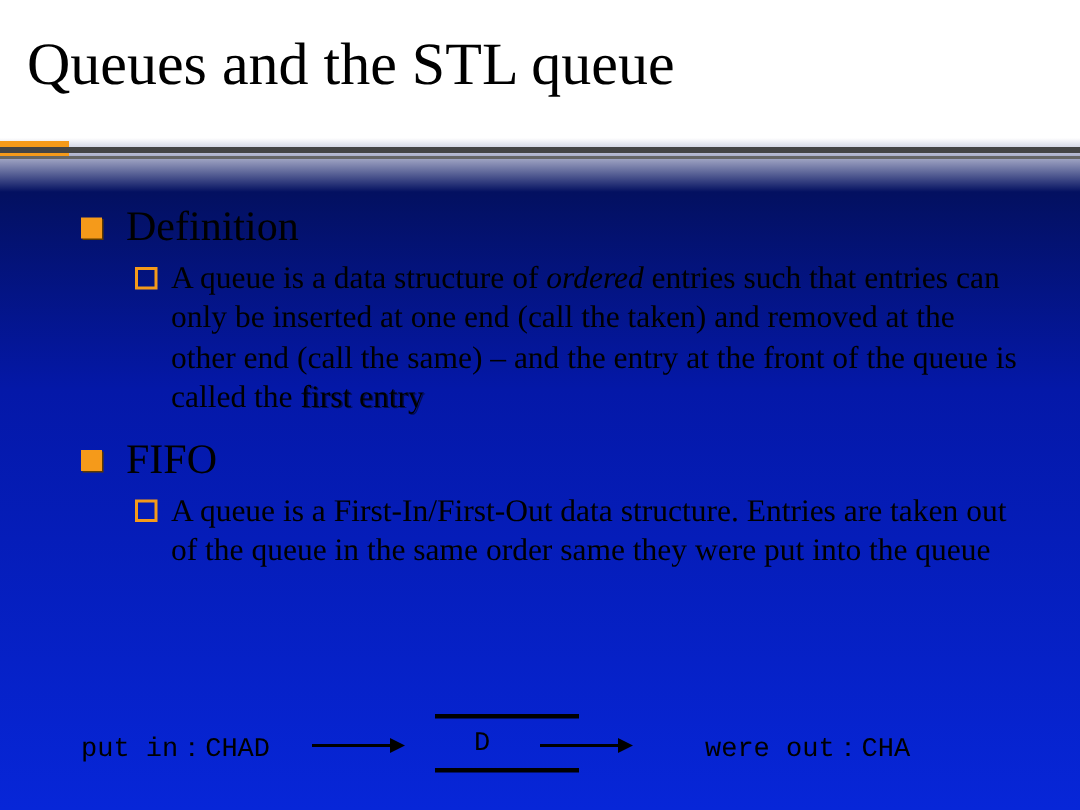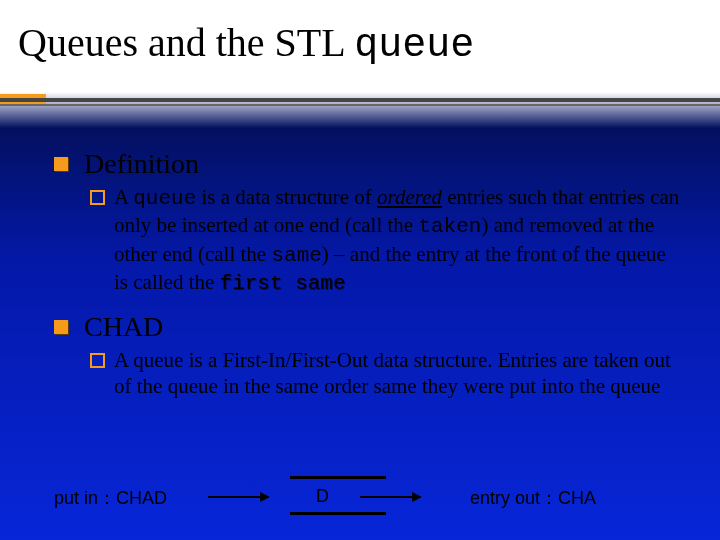--- a/index.html
+++ b/index.html
@@ -59,21 +59,21 @@
     left: 0;
     top: 6px;
     width: 720px;
     height: 2px;
     background: #666;
   }
 
   .body {
     position: absolute;
     left: 54px;
-    top: 148px;
+    top: 136px;
     right: 40px;
     color: #000;
   }
 
   .lvl1 {
     position: relative;
     margin-left: 30px;
     margin-bottom: 4px;
     font-size: 28px;
   }
@@ -99,38 +99,37 @@
     position: absolute;
     left: -24px;
     top: 6px;
     width: 11px;
     height: 11px;
     border: 2px solid #f59a1a;
     background: transparent;
   }
 
   .sans {
-    font-family: Liberation Mono, monospace;
+    font-family: Liberation Serif, serif;
   }
   em.under {
     font-style: italic;
-    text-decoration: underline;
   }
   .shadspan {
     text-shadow: 1px 1px 0 rgba(0,0,0,0.5);
   }
 
   .diagram {
     position: absolute;
     left: 60px;
     top: 472px;
     width: 620px;
     height: 50px;
     color: #000;
-    font-family: Liberation Sans, sans-serif;
+    font-family: Liberation Mono, monospace;
     font-size: 18px;
   }
   .dg-label {
     position: absolute;
     top: 14px;
     white-space: pre;
   }
   .dg-putin { left: -6px; }
   .dg-mid { left: 256px; }
   .dg-takeout { left: 410px; }
@@ -175,37 +174,37 @@
   </div>
 
   <div class="body">
 
     <div class="lvl1">
       <span class="bullet"></span>
       <span>Definition</span>
     </div>
     <div class="lvl2">
       <span class="bullet"></span>
-      <span>A <span class="sans">queue</span> is a data structure of <em class="under">ordered</em> entries such that entries can only be inserted at one end (call the <span class="sans">taken</span>) and removed at the other end (call the <span class="sans">same</span>) – and the entry at the front of the queue is called the <span class="sans shadspan">first same</span></span>
+      <span>A <span class="sans">queue</span> is a data structure of <em class="under">ordered</em> entries such that entries can only be inserted at one end (call the <span class="sans">taken</span>) and removed at the other end (call the <span class="sans">same</span>) – and the entry at the front of the queue is called the <span class="sans shadspan">first entry</span></span>
     </div>
 
     <div class="lvl1">
       <span class="bullet"></span>
-      <span>CHAD</span>
+      <span>FIFO</span>
     </div>
     <div class="lvl2">
       <span class="bullet"></span>
       <span>A queue is a First-In/First-Out data structure. Entries are taken out of the queue in the same order same they were put into the queue</span>
     </div>
 
   </div>
 
   <div class="diagram">
     <span class="dg-label dg-putin">put in：CHAD</span>
     <span class="dg-arrow dg-arrow1"></span>
     <span class="dg-bar dg-bar-top"></span>
     <span class="dg-label dg-mid">D</span>
     <span class="dg-bar dg-bar-bot"></span>
     <span class="dg-arrow dg-arrow2"></span>
-    <span class="dg-label dg-takeout">entry out：CHA</span>
+    <span class="dg-label dg-takeout">were out：CHA</span>
   </div>
 
 </div>
 
 </body></html>

